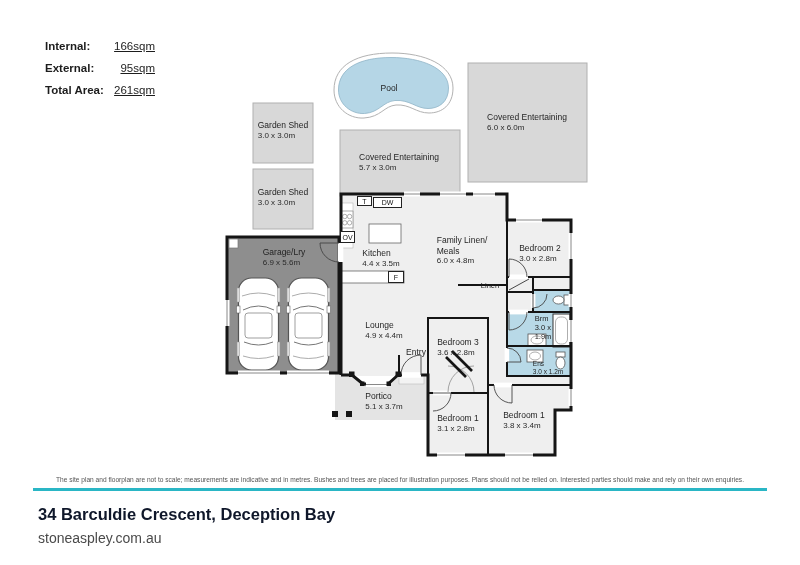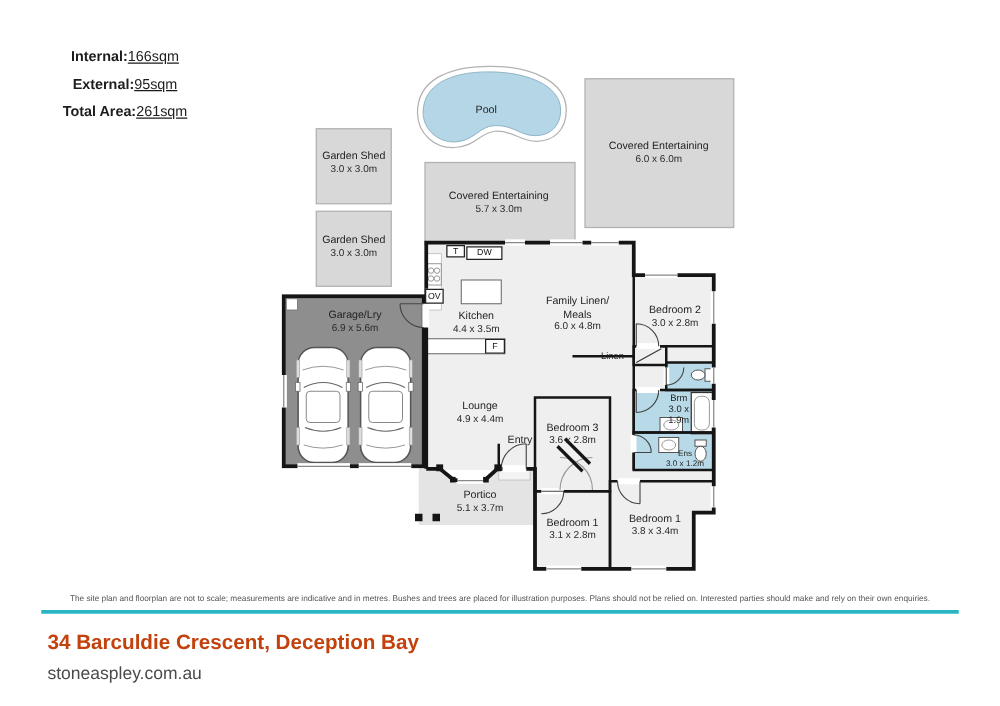--- a/index.html
+++ b/index.html
@@ -2,40 +2,40 @@
 <html><head>
 <meta charset="utf-8">
 <style>
   html,body{margin:0;padding:0;background:#fff;}
   .page{position:relative;width:800px;height:565px;background:#fff;overflow:hidden;
         font-family:"Liberation Sans", sans-serif;color:#222;}
   svg.planart{position:absolute;left:0;top:0;width:800px;height:565px;}
 
   
   .stats{position:absolute;left:45px;top:40px;width:110px;font-size:11.5px;}
-  .stats .row{display:flex;justify-content:center;margin-bottom:10px;}
+  .stats .row{display:flex;justify-content:space-between;margin-bottom:10px;}
   .stats .k{font-weight:bold;color:#1d1d1d;}
   .stats .v{color:#1d1d1d;text-decoration:underline;}
 
   
-  .lbl{position:absolute;transform:translate(-50%,-50%);text-align:center;
+  .lbl{position:absolute;transform:translate(-50%,-50%);
        font-size:8.5px;line-height:10.5px;color:#1f1f1f;white-space:nowrap;}
   .lbl .dim{font-size:8px;color:#2a2a2a;}
   .lbl.small{font-size:7.5px;line-height:9px;}
   .lbl.tiny{font-size:6.5px;line-height:8px;}
 
   
   .appl{position:absolute;background:#fff;border:1px solid #222;font-size:7px;
         display:flex;align-items:center;justify-content:center;color:#111;box-sizing:border-box;}
 
   
   .disclaimer{position:absolute;left:0;top:476px;width:800px;text-align:center;
               font-size:6.6px;color:#555;}
   .accent-line{position:absolute;left:33px;top:488px;width:734px;height:3px;background:#2ab6c5;}
-  .address{position:absolute;left:38px;top:505px;font-size:16.5px;font-weight:bold;color:#c2410c;}
+  .address{position:absolute;left:38px;top:505px;font-size:16.5px;font-weight:bold;color:#0f172a;}
   .website{position:absolute;left:38px;top:530px;font-size:14px;color:#4a4a4a;}
 </style>
 </head>
 <body>
 
 <div class="page">
 
   <svg class="planart" viewBox="0 0 800 565">
 
     <rect x="253" y="103" width="60" height="60" fill="#d8d8d8" stroke="#b0b0b0"></rect>

